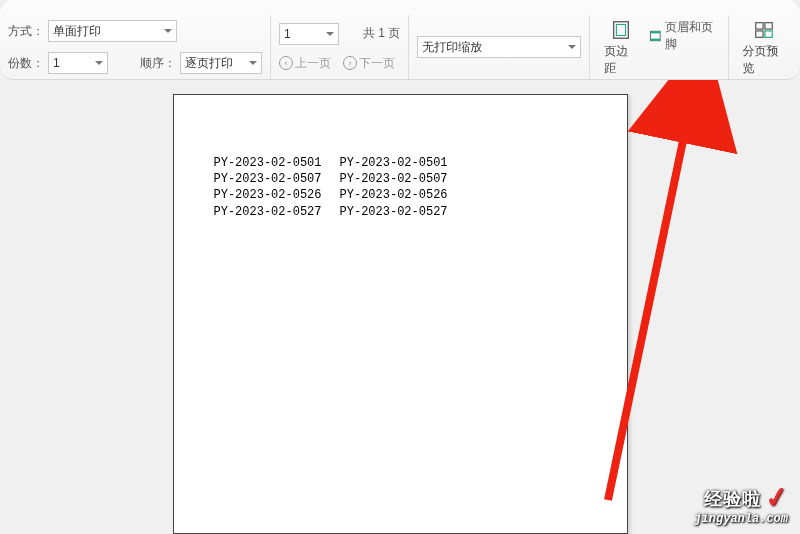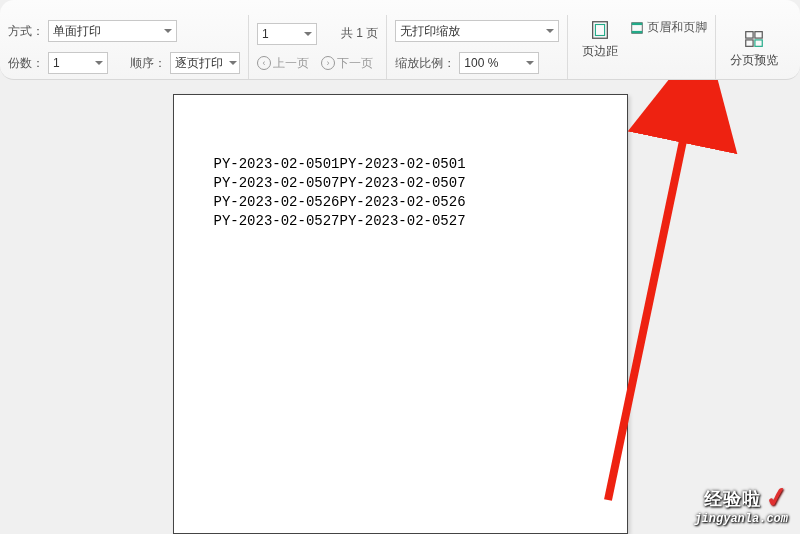--- a/index.html
+++ b/index.html
@@ -77,24 +77,25 @@
       background: #fff;
       border: 1px solid #444;
       width: 455px;
       height: 440px;
       box-shadow: 2px 2px 4px rgba(0,0,0,0.15);
       padding: 60px 40px;
       position: relative;
     }
     .page-content {
       font-family: "Courier New", monospace;
-      font-size: 14px;
+      font-size: 12px;
       line-height: 1.35;
       color: #000;
       display: flex;
+      gap: 18px;
     }
     .col { display: flex; flex-direction: column; }
     .arrow-svg {
       position: absolute;
       top: 80px; left: 510px;
       pointer-events: none;
     }
     .watermark {
       position: absolute;
       right: 12px; bottom: 8px;
@@ -124,22 +125,22 @@
         <span>单面打印</span>
         <span class="caret"></span>
       </div>
     </div>
     <div class="row">
       <span class="lbl">份数：</span>
       <div class="select" style="width:52px">
         <span>1</span>
         <span class="caret"></span>
       </div>
-      <span class="lbl" style="margin-left:18px">顺序：</span>
-      <div class="select" style="width:70px">
+      <span class="lbl" style="margin-left:28px">顺序：</span>
+      <div class="select" style="width:82px">
         <span>逐页打印</span>
         <span class="caret"></span>
       </div>
     </div>
   </div>
 
   <div class="group">
     <div class="row">
       <div class="select" style="width:52px">
         <span>1</span>
@@ -156,27 +157,20 @@
         <span class="navcircle">›</span>
         <span>下一页</span>
       </span>
     </div>
   </div>
 
   <div class="group">
     <div class="row">
       <div class="select" style="width:164px">
         <span>无打印缩放</span>
-        <span class="caret"></span>
-      </div>
-    </div>
-    <div class="row">
-      <span class="lbl">缩放比例：</span>
-      <div class="select" style="width:80px">
-        <span>100 %</span>
         <span class="caret"></span>
       </div>
     </div>
   </div>
 
   <div class="group" style="flex-direction:row;align-items:flex-start;gap:6px;padding-top:2px">
     <div class="iconbtn">
       <svg class="ico" viewBox="0 0 24 24">
         <rect x="4" y="3" width="16" height="18" fill="none" stroke="#555" stroke-width="1.4"></rect>
         <rect x="7" y="6" width="10" height="12" fill="none" stroke="#2a8" stroke-width="1.2"></rect>

